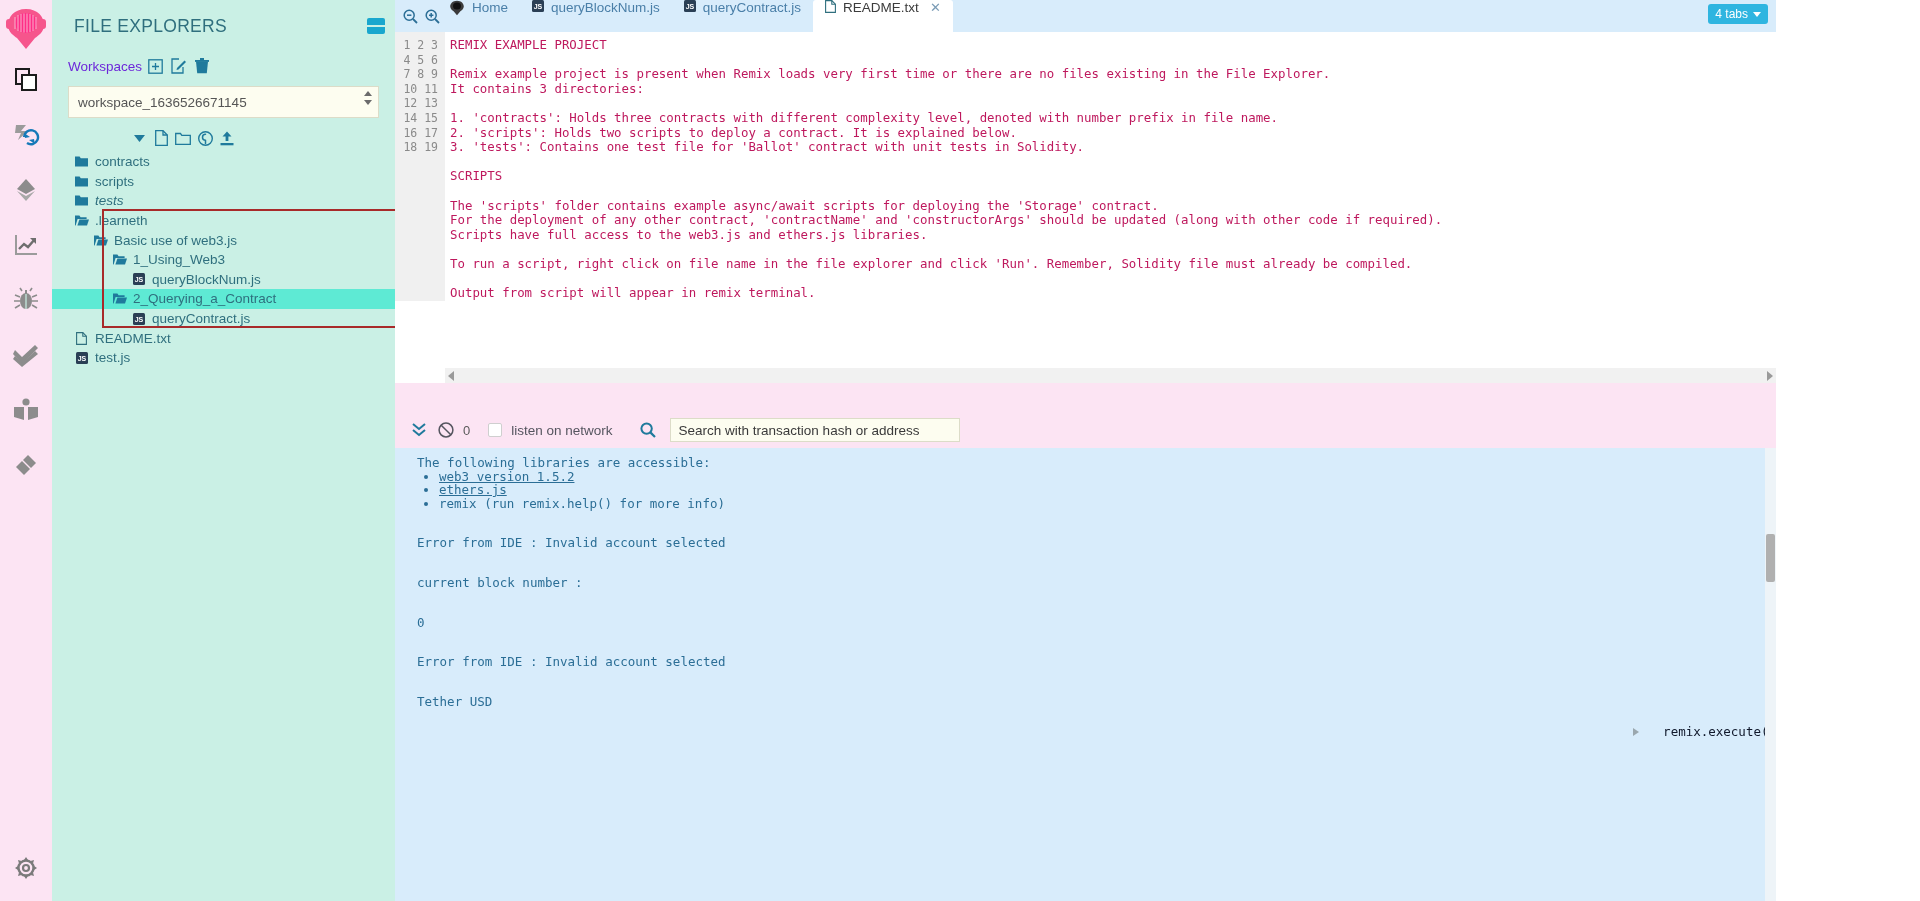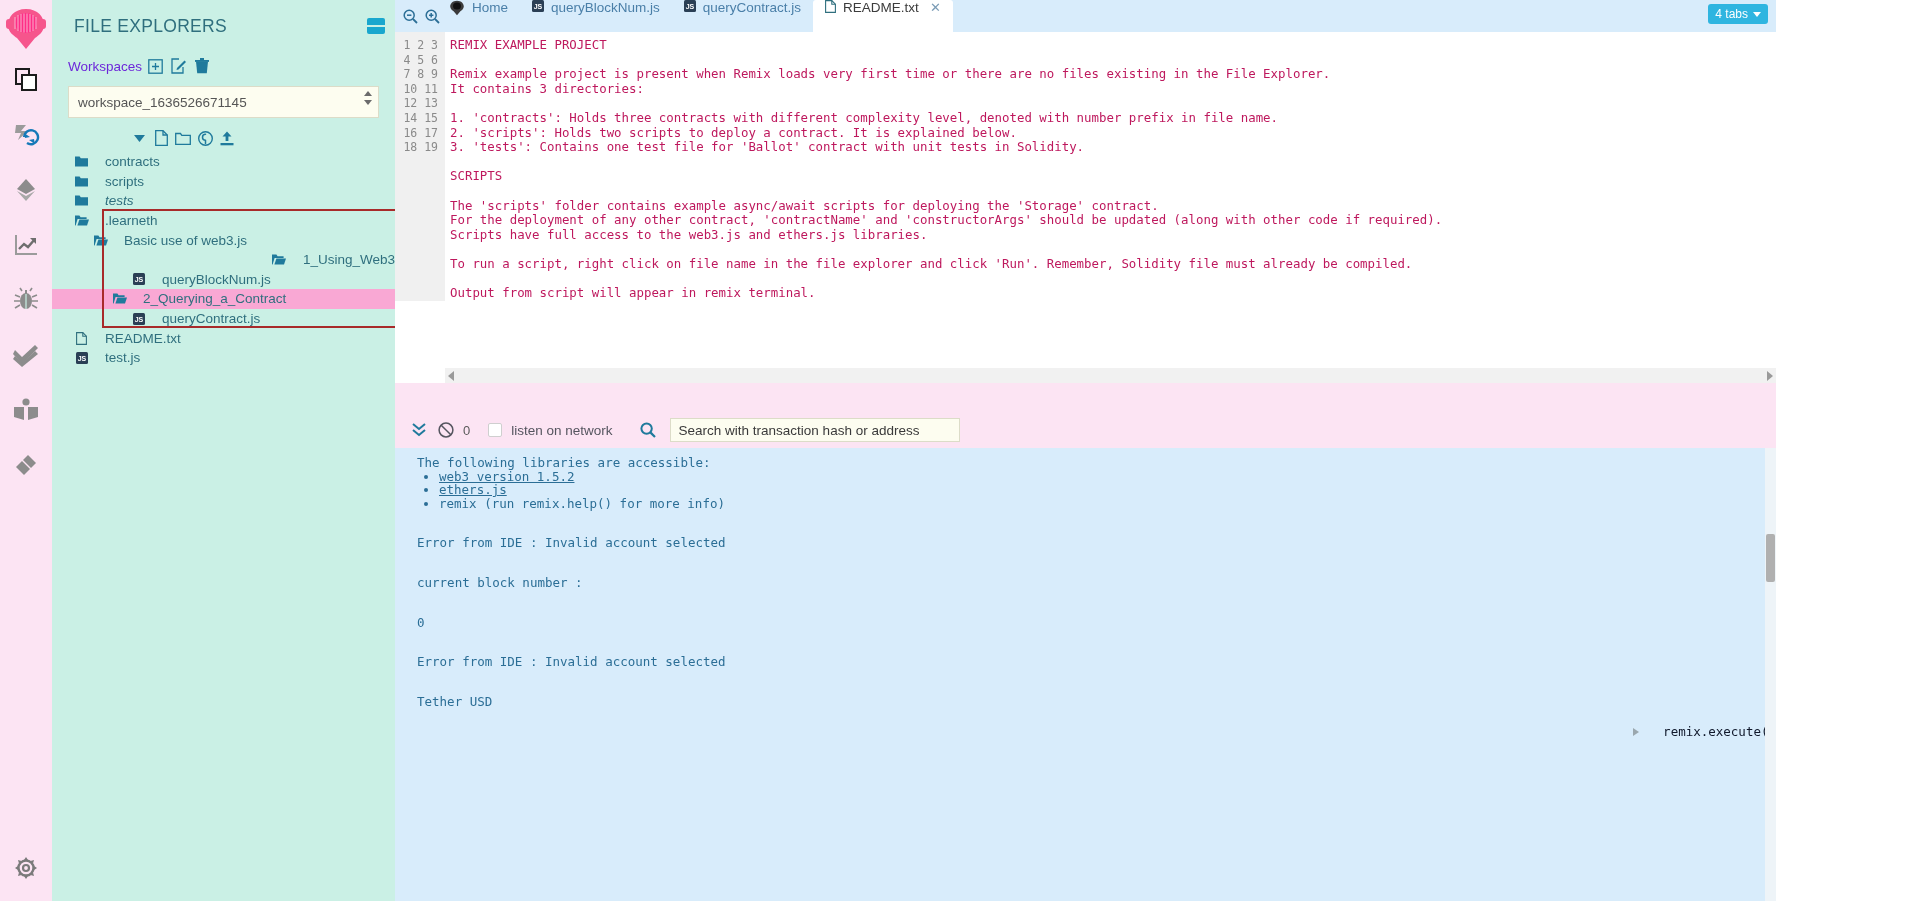--- a/index.html
+++ b/index.html
@@ -87,22 +87,22 @@
   }
   .tt-icon { width:22px; height:20px; display:flex; align-items:center; justify-content:center; cursor:pointer; }
 
   
   #tree { position: relative; padding-top: 2px; }
   .node {
     display: flex; align-items: center; height: 19.6px;
     font-size: 13.5px; color: #2f6f7e; cursor: pointer;
     white-space: nowrap;
   }
-  .node .nlabel { margin-left: 16px; }
-  .node.sel { background: #f9a8d4; }
+  .node .nlabel { margin-left: 6px; }
+  .node.sel { background: #5eead4; }
   .node .ico { width: 15px; display:flex; align-items:center; justify-content:center; }
 
   
   #tree-highlight {
     position: absolute;
     left: 50px; top: 209px; width: 343px; height: 119px;
     border: 2px solid #a82a2a; pointer-events: none;
   }
 
   
@@ -401,21 +401,21 @@
         </div>
         <div class="node" style="padding-left: 41px;">
           <span class="ico">
             <svg width="14" height="11" viewBox="0 0 14 11">
               <path d="M0 10.6 L0 0.6 L4.4 0.6 L5.6 2.3 L11.6 2.3 L11.6 4 L2.6 4 L0.6 10.6 Z" fill="#1f7a9c"></path>
               <path d="M2.4 10.6 L4.4 4.6 L14 4.6 L12 10.6 Z" fill="#1f7a9c"></path>
             </svg>
           </span>
           <span class="nlabel">Basic use of web3.js</span>
         </div>
-        <div class="node" style="padding-left: 92px; justify-content: flex-end;">
+        <div class="node" style="padding-left: 60px;">
           <span class="ico">
             <svg width="14" height="11" viewBox="0 0 14 11">
               <path d="M0 10.6 L0 0.6 L4.4 0.6 L5.6 2.3 L11.6 2.3 L11.6 4 L2.6 4 L0.6 10.6 Z" fill="#1f7a9c"></path>
               <path d="M2.4 10.6 L4.4 4.6 L14 4.6 L12 10.6 Z" fill="#1f7a9c"></path>
             </svg>
           </span>
           <span class="nlabel">1_Using_Web3</span>
         </div>
         <div class="node" style="padding-left: 79px;">
           <span class="ico">

